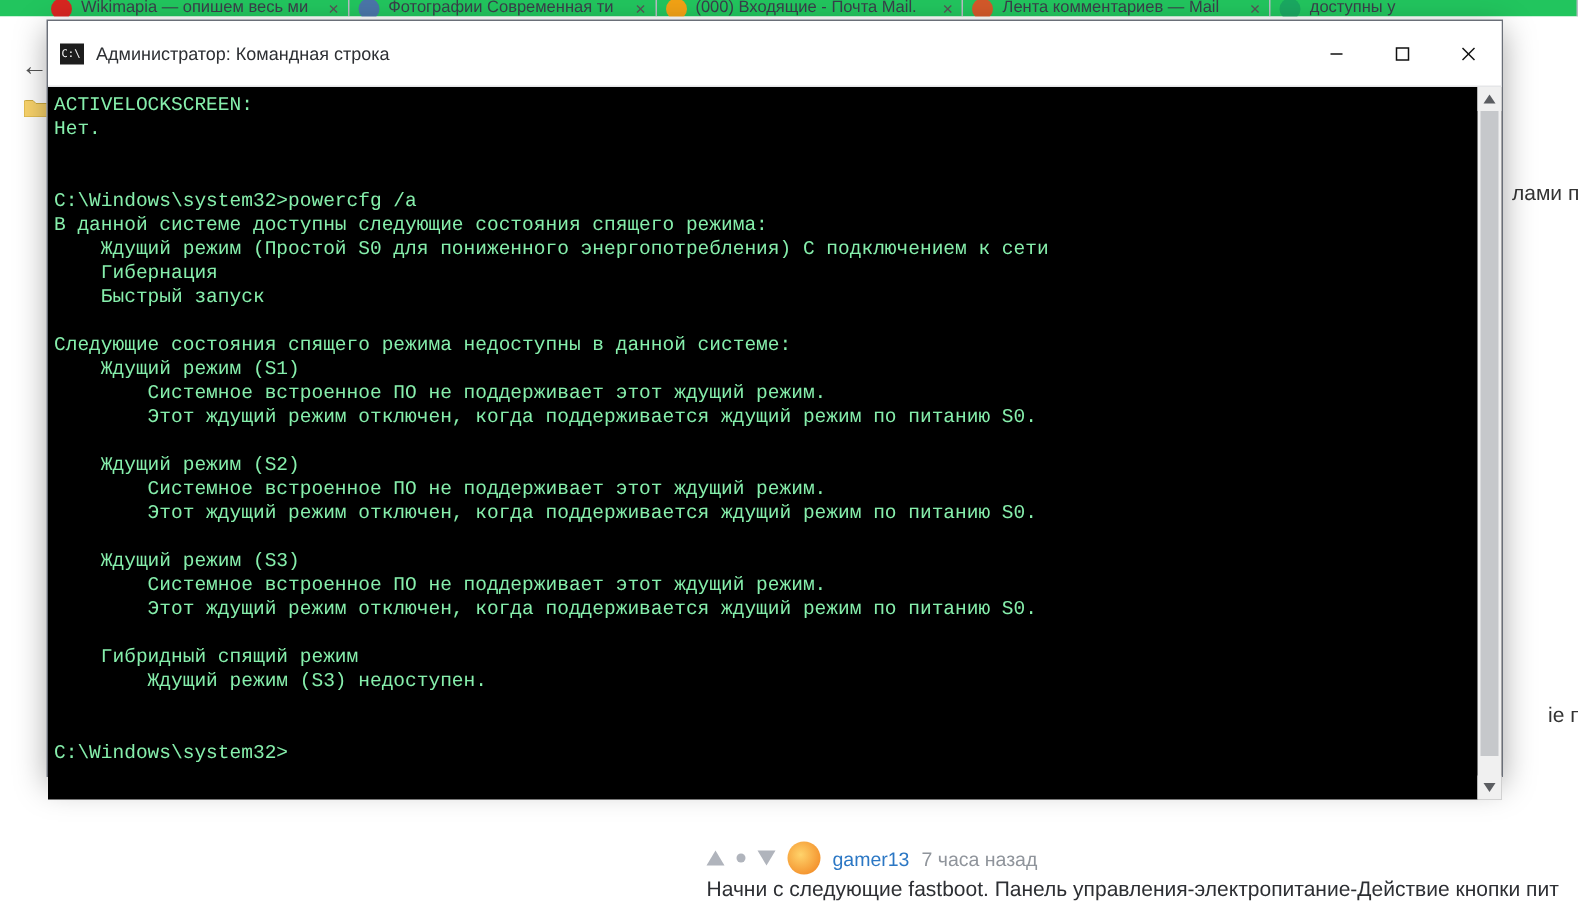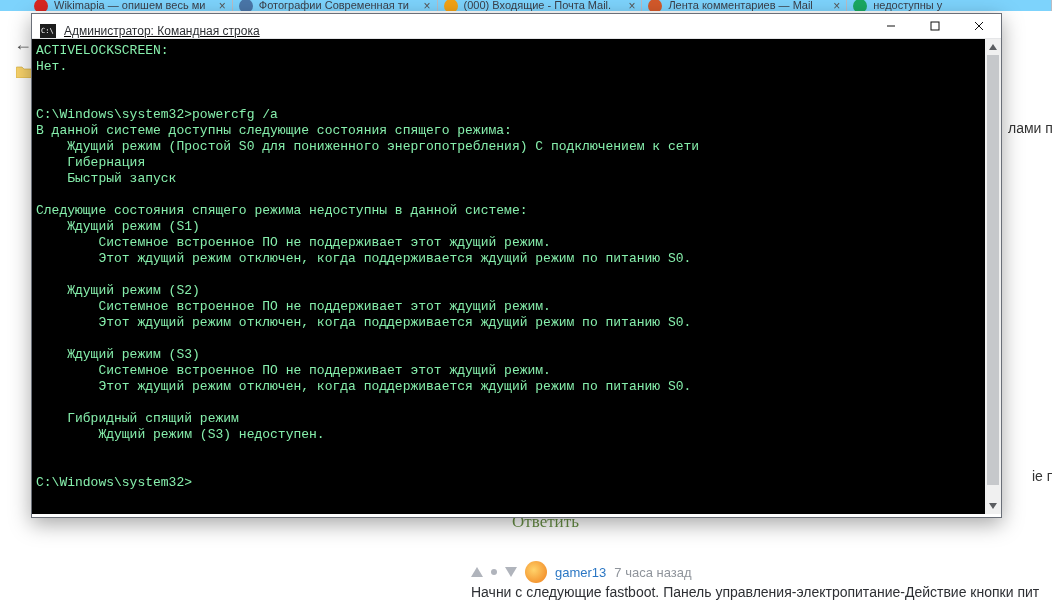--- a/index.html
+++ b/index.html
@@ -1,19 +1,19 @@
 <!DOCTYPE html>
 <html><head>
 <meta charset="utf-8">
 <style>
   * { box-sizing: border-box; margin: 0; padding: 0; }
   html, body { width: 1052px; height: 604px; overflow: hidden; font-family: "Segoe UI", Tahoma, sans-serif; background: #fff; }
 
   
-  .tabstrip { position: absolute; left: 0; top: 0; width: 1052px; height: 11px; background: #7dd3fc; display: flex; padding-left: 28px; }
+  .tabstrip { position: absolute; left: 0; top: 0; width: 1052px; height: 11px; background: #22c55e; display: flex; padding-left: 28px; }
   .tab { flex: 1 1 0; min-width: 0; display: flex; align-items: center; padding: 0 6px; border-right: 1px solid #b8bcc4; font-size: 11px; color: #3a3f4a; gap: 6px; position: relative; }
   .tab .favicon { width: 14px; height: 14px; border-radius: 50%; flex: 0 0 14px; display: inline-block; }
   .tab .title { white-space: nowrap; overflow: hidden; text-overflow: clip; flex: 1 1 auto; line-height: 11px; }
   .tab .close { color: #555; font-size: 12px; flex: 0 0 auto; }
 
   
   .bg-row { position: absolute; left: 0; top: 11px; width: 1052px; height: 44px; background: #fff; }
   .back { position: absolute; left: 14px; top: 34px; font-size: 18px; color: #555; }
 
   
@@ -32,21 +32,21 @@
   .vote-up { border-left: 6px solid transparent; border-right: 6px solid transparent; border-bottom: 10px solid #b0b4bc; }
   .score-dot { width: 6px; height: 6px; background: #b0b4bc; border-radius: 50%; }
   .vote-dn { border-left: 6px solid transparent; border-right: 6px solid transparent; border-top: 10px solid #b0b4bc; }
   .avatar { width: 22px; height: 22px; border-radius: 50%; background: radial-gradient(circle at 40% 40%, #ffd36b, #f07e1a); }
   .uname { color: #2b77c4; }
   .time { color: #8f949b; }
   .comment-body { position: absolute; left: 471px; top: 584px; font-size: 14px; color: #2d2f33; white-space: nowrap; }
 
   
   .console { position: absolute; left: 31px; top: 13px; width: 971px; height: 505px; background: #fff; border: 1px solid #6a6f78; box-shadow: 0 6px 20px rgba(0,0,0,.35); }
-  .titlebar { height: 25px; background: #fff; display: flex; align-items: flex-end; border-bottom: 1px solid #e5e6e8; text-decoration: underline; }
+  .titlebar { height: 44px; background: #fff; display: flex; align-items: center; border-bottom: 1px solid #e5e6e8; }
   .cmd-icon { width: 16px; height: 14px; margin-left: 8px; background: #1d1d1d; position: relative; }
   .cmd-icon::after { content: "C:\\"; color: #fff; font: 7px/14px Consolas, monospace; position: absolute; left: 1px; top: 0; }
   .win-title { margin-left: 8px; font-size: 12px; color: #2d2f33; flex: 1 1 auto; white-space: nowrap; }
   .win-ctrls { display: flex; height: 100%; }
   .win-btn { width: 44px; display: flex; align-items: center; justify-content: center; font-size: 12px; color: #111; }
   .win-btn svg { width: 10px; height: 10px; }
 
   .term-wrap { position: relative; height: calc(100% - 28px); background: #000; }
   .term { padding: 4px 4px 0 4px; font: 13px/16px Consolas, "Courier New", monospace; color: #86efac; white-space: pre; height: 100%; overflow: hidden; }
   .scrollbar { position: absolute; right: 0; top: 0; width: 16px; height: 100%; background: #f0f0f0; }
@@ -76,21 +76,21 @@
     <span class="title">(000) Входящие - Почта Mail.</span>
     <span class="close">×</span>
   </div>
   <div class="tab">
     <span class="favicon" style="background:#d3592a"></span>
     <span class="title">Лента комментариев — Mail</span>
     <span class="close">×</span>
   </div>
   <div class="tab">
     <span class="favicon" style="background:#1aa861"></span>
-    <span class="title">недоступны у</span>
+    <span class="title">доступны у</span>
   </div>
 </div>
 
 <div class="bg-row"></div>
 <div class="back">←</div>
 <div class="bm">
   <svg viewBox="0 0 18 14">
       <path d="M1 3h5l2 2h9v8a1 1 0 0 1-1 1H1a1 1 0 0 1-1-1V4a1 1 0 0 1 1-1z" fill="#f9d36b" stroke="#caa533" stroke-width=".6"></path>
     </svg>
 </div>

